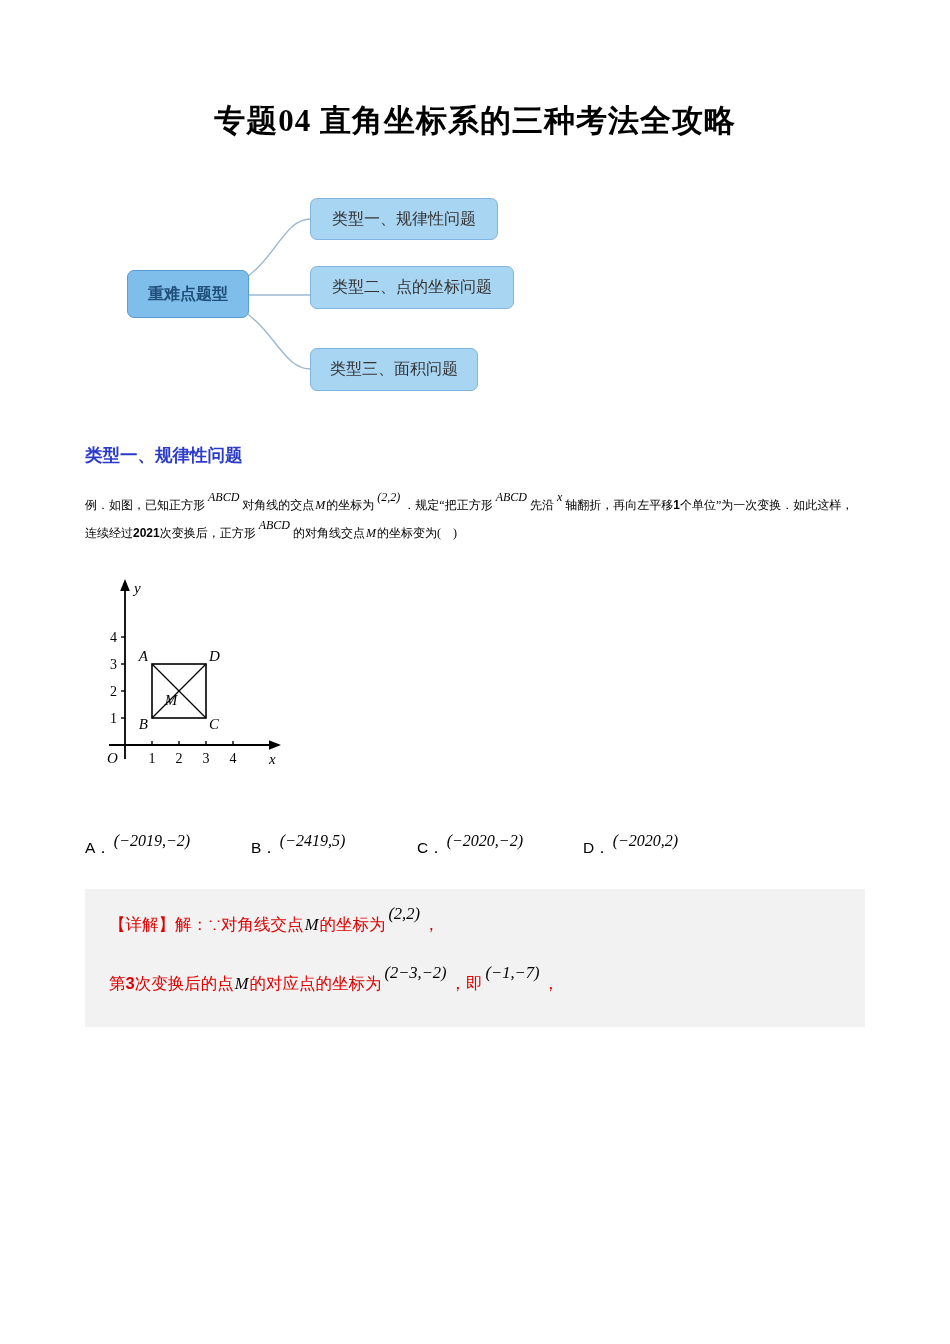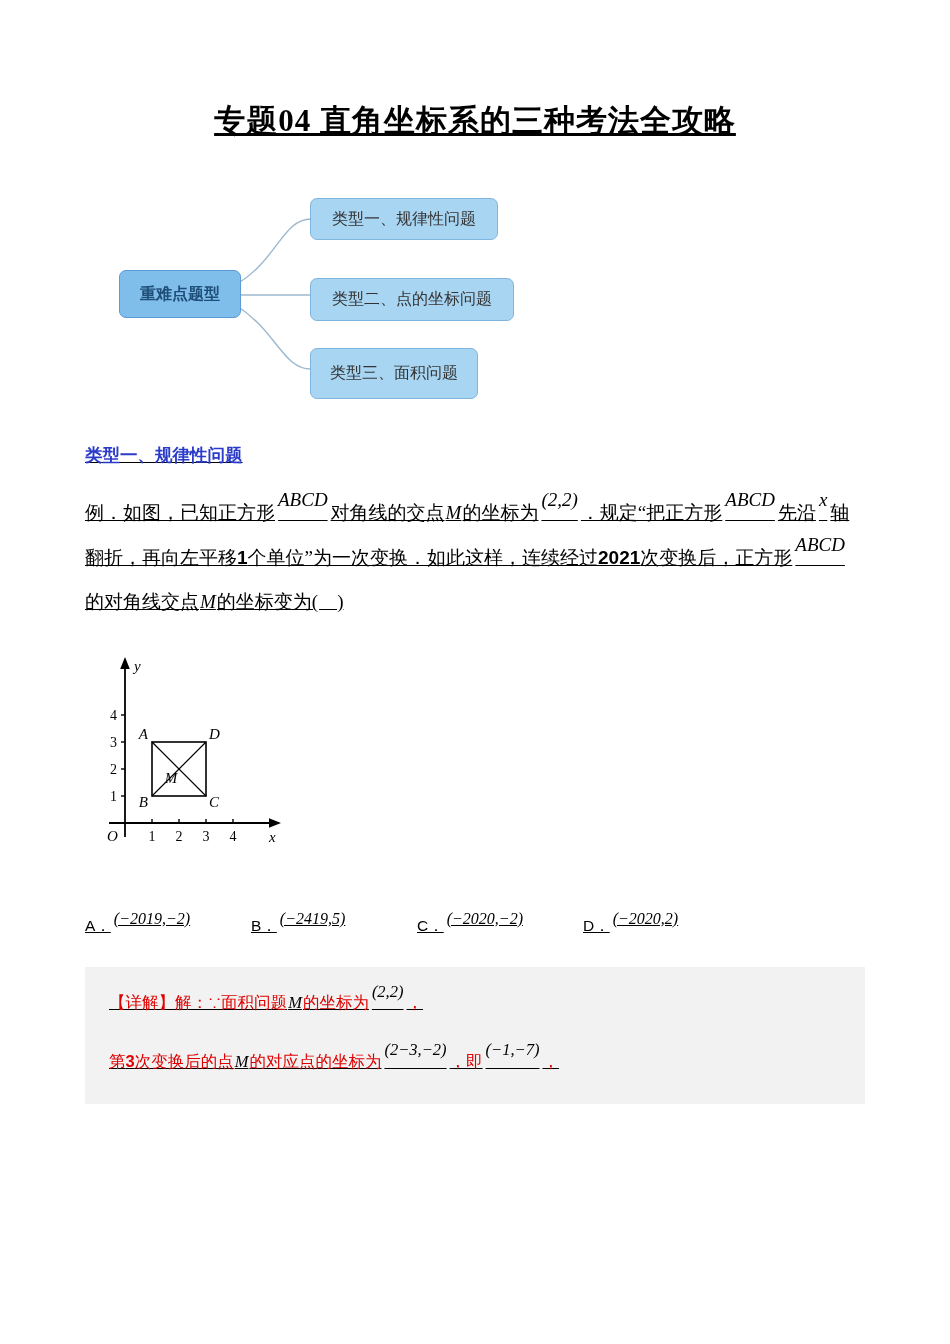--- a/index.html
+++ b/index.html
@@ -15,21 +15,21 @@
     --map-line:#9DB8CE;
   }
   html,body{margin:0;padding:0;}
   body{
     width:950px;height:1344px;
     background:#ffffff;
     font-family:"Liberation Serif","DejaVu Serif",serif;
     color:#000;
     overflow:hidden;
   }
-  .page{width:780px;margin:16px auto;padding:0 42px;box-sizing:content-box;text-decoration:underline;}
+  .page{width:780px;margin:16px auto;padding:0 42px;box-sizing:content-box;}
 
   .doc-title{
     margin-top:100px;
     text-align:center;
     font-size:31px;
     font-weight:bold;
     letter-spacing:1px;
   }
 
   
@@ -37,46 +37,46 @@
   .mindmap svg{position:absolute;left:0;top:0;}
   .map-box{
     position:absolute;
     display:flex;align-items:center;justify-content:center;
     border-radius:7px;
     font-size:16px;
     font-family:"Liberation Sans","DejaVu Sans",sans-serif;
     box-sizing:border-box;
   }
   .map-root{
-    left:34px;top:72px;width:122px;height:48px;
+    left:42px;top:72px;width:122px;height:48px;
     background:var(--map-root-fill);
     border:1px solid var(--map-root-border);
     color:var(--map-root-text);
     font-weight:bold;
   }
   .map-branch{
     background:var(--map-branch-fill);
     border:1px solid var(--map-branch-border);
     color:var(--map-branch-text);
   }
   .map-b0{left:225px;top:0px;width:188px;height:42px;}
-  .map-b1{left:225px;top:80px;width:204px;height:43px;}
-  .map-b2{left:225px;top:150px;width:168px;height:51px;}
+  .map-b1{left:225px;top:68px;width:204px;height:43px;}
+  .map-b2{left:225px;top:150px;width:168px;height:43px;}
 
   
   .section-heading{
     margin-top:30px;
     color:var(--accent-blue);
     font-weight:bold;
     font-size:17.5px;
     font-family:"Liberation Sans","DejaVu Sans",sans-serif;
   }
 
   
-  .rich{font-size:19px;line-height:2.35;}
+  .rich{font-size:12px;line-height:2.35;}
   .sg-t{}
   .sg-m{
     font-family:"Liberation Serif","DejaVu Serif",serif;
     font-style:italic;
     color:#000;
     position:relative;top:-0.68em;
     margin:0 3px;
     white-space:nowrap;
   }
   .sg-i{
@@ -217,17 +217,17 @@
       <span class="opt-label">C．</span>
       <span class="opt-value">(−2020,−2)</span>
     </div>
     <div class="option">
       <span class="opt-label">D．</span>
       <span class="opt-value">(−2020,2)</span>
     </div>
   </div>
 
   <div class="answer-block">
-    <div class="answer-line rich"><span class="sg-t">【详解】解：∵面积问题</span><span class="sg-i">M</span><span class="sg-t">的坐标为</span><span class="sg-m">(2,2)</span><span class="sg-t">，</span></div>
+    <div class="answer-line rich"><span class="sg-t">【详解】解：∵对角线交点</span><span class="sg-i">M</span><span class="sg-t">的坐标为</span><span class="sg-m">(2,2)</span><span class="sg-t">，</span></div>
     <div class="answer-line rich"><span class="sg-t">第</span><span class="sg-b">3</span><span class="sg-t">次变换后的点</span><span class="sg-i">M</span><span class="sg-t">的对应点的坐标为</span><span class="sg-m">(2−3,−2)</span><span class="sg-t">，即</span><span class="sg-m">(−1,−7)</span><span class="sg-t">，</span></div>
   </div>
 
 </div>
 
 </body></html>

